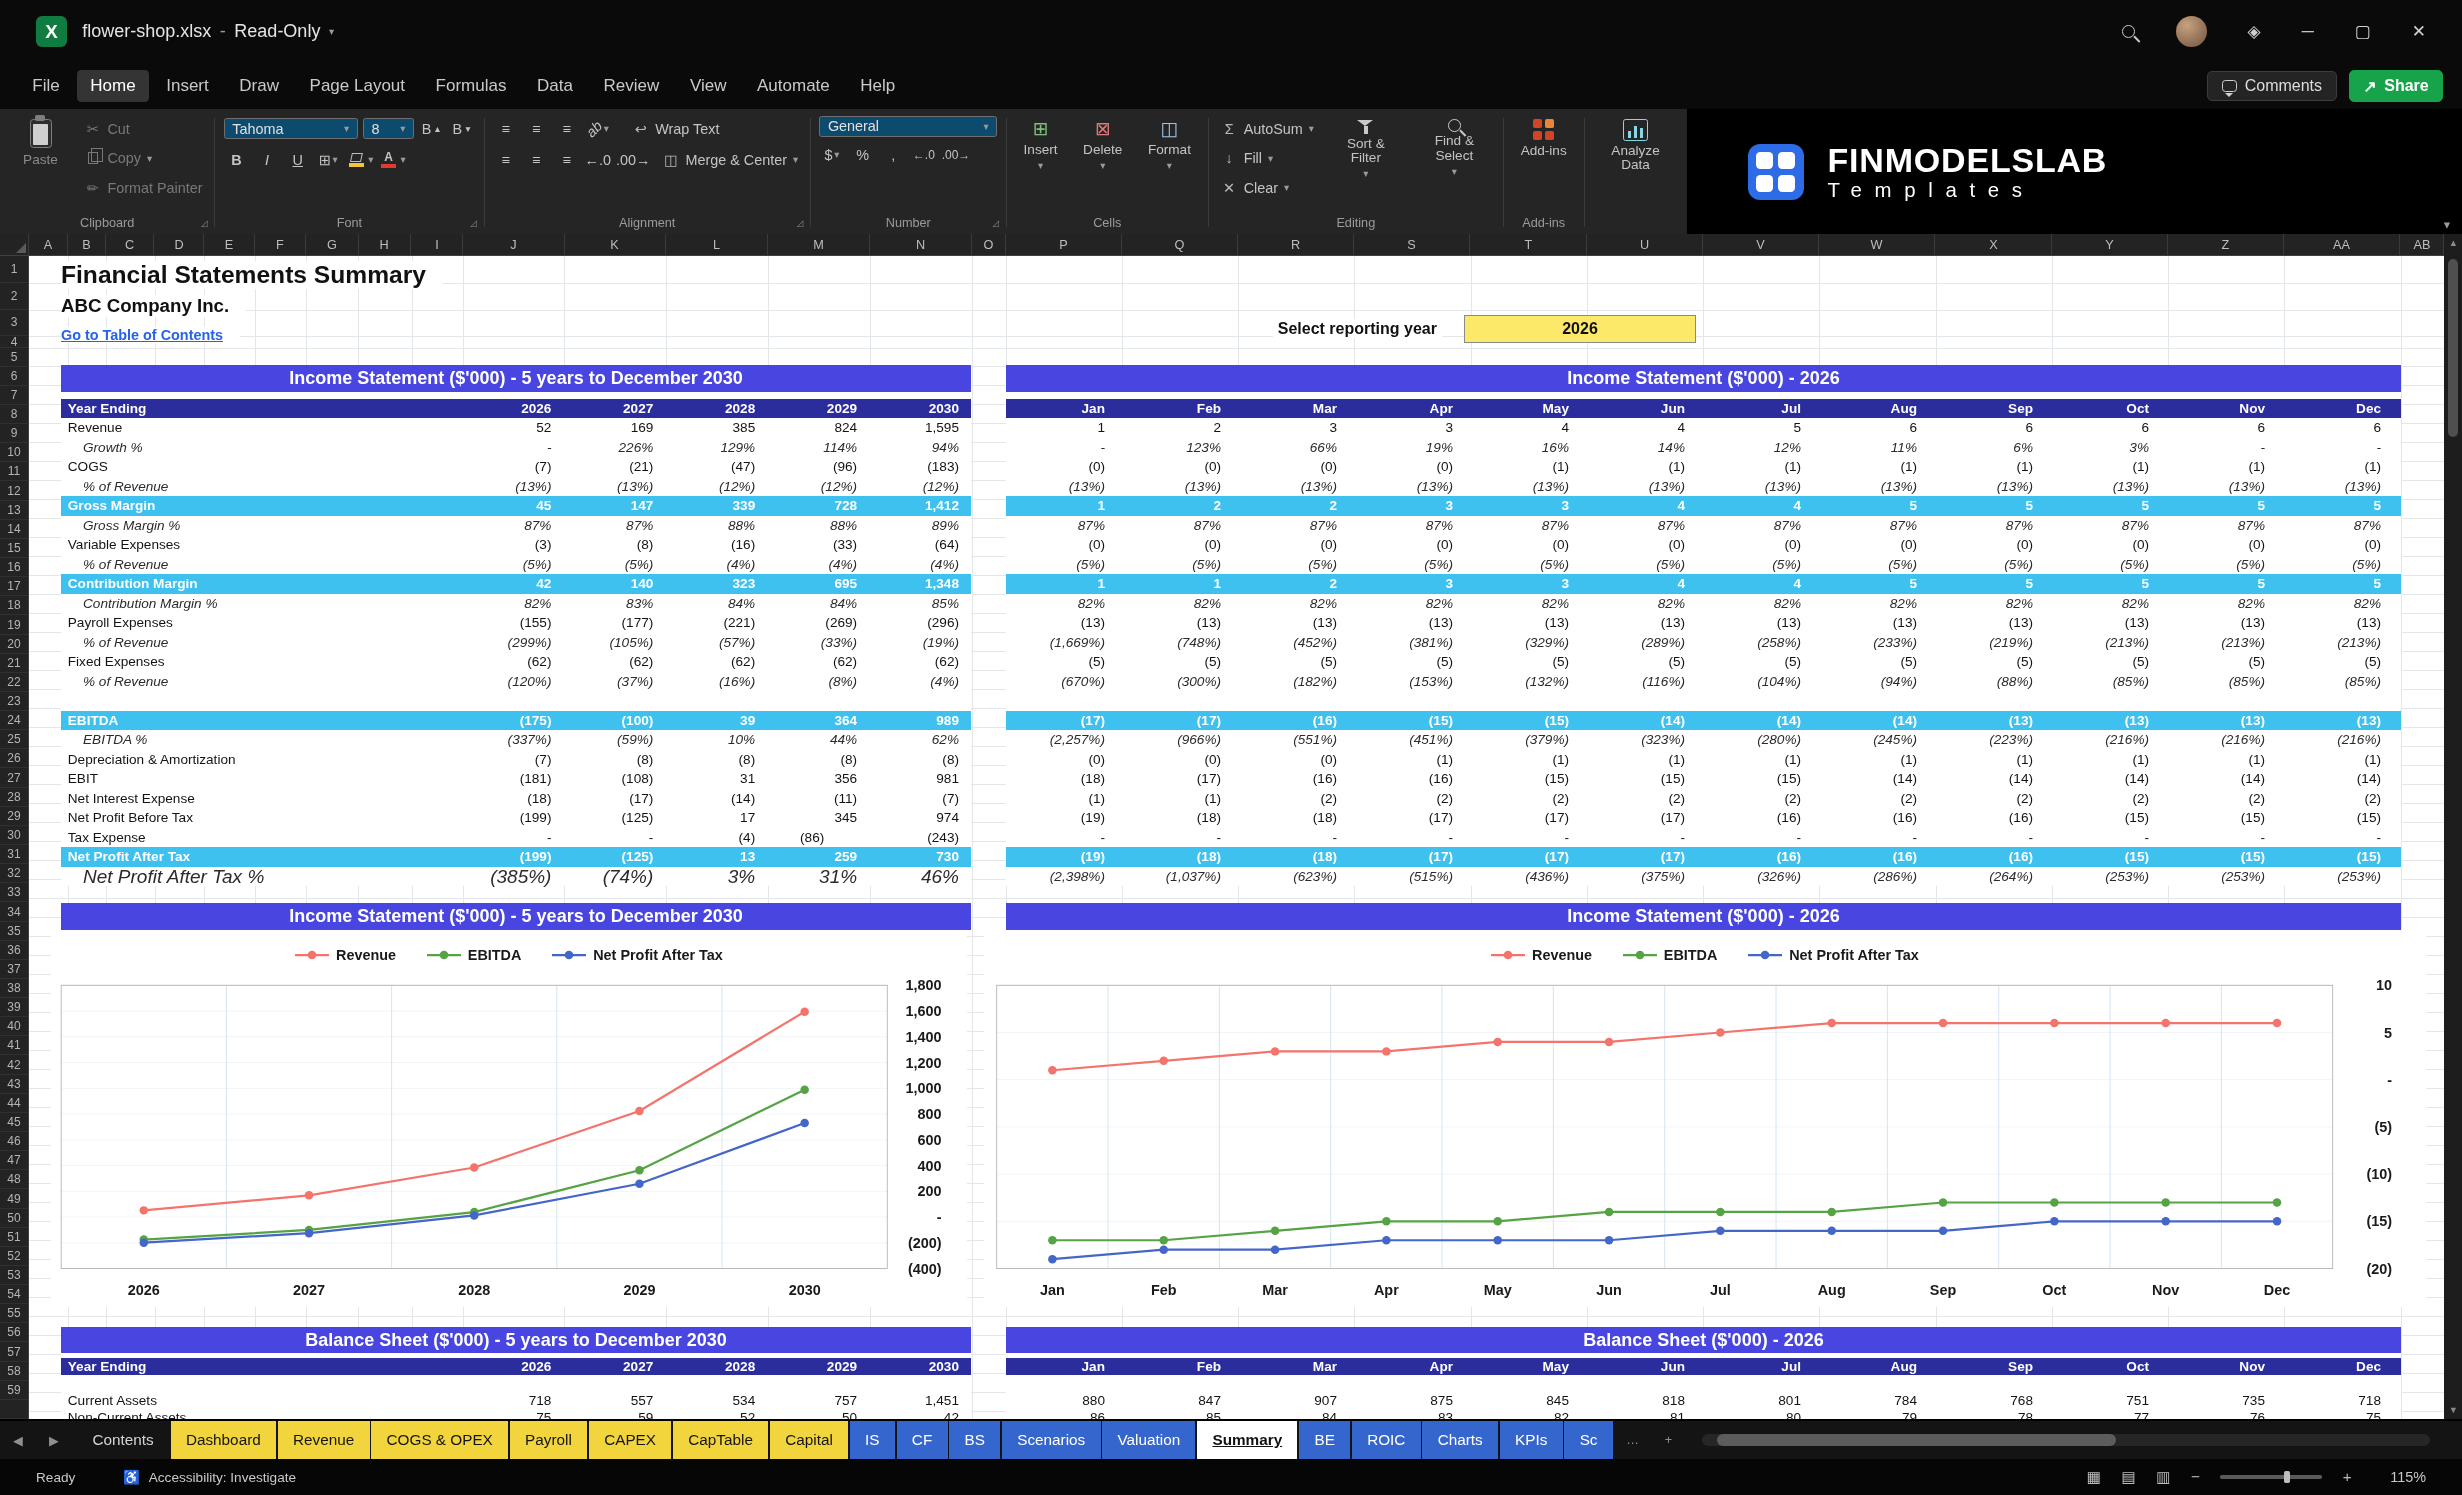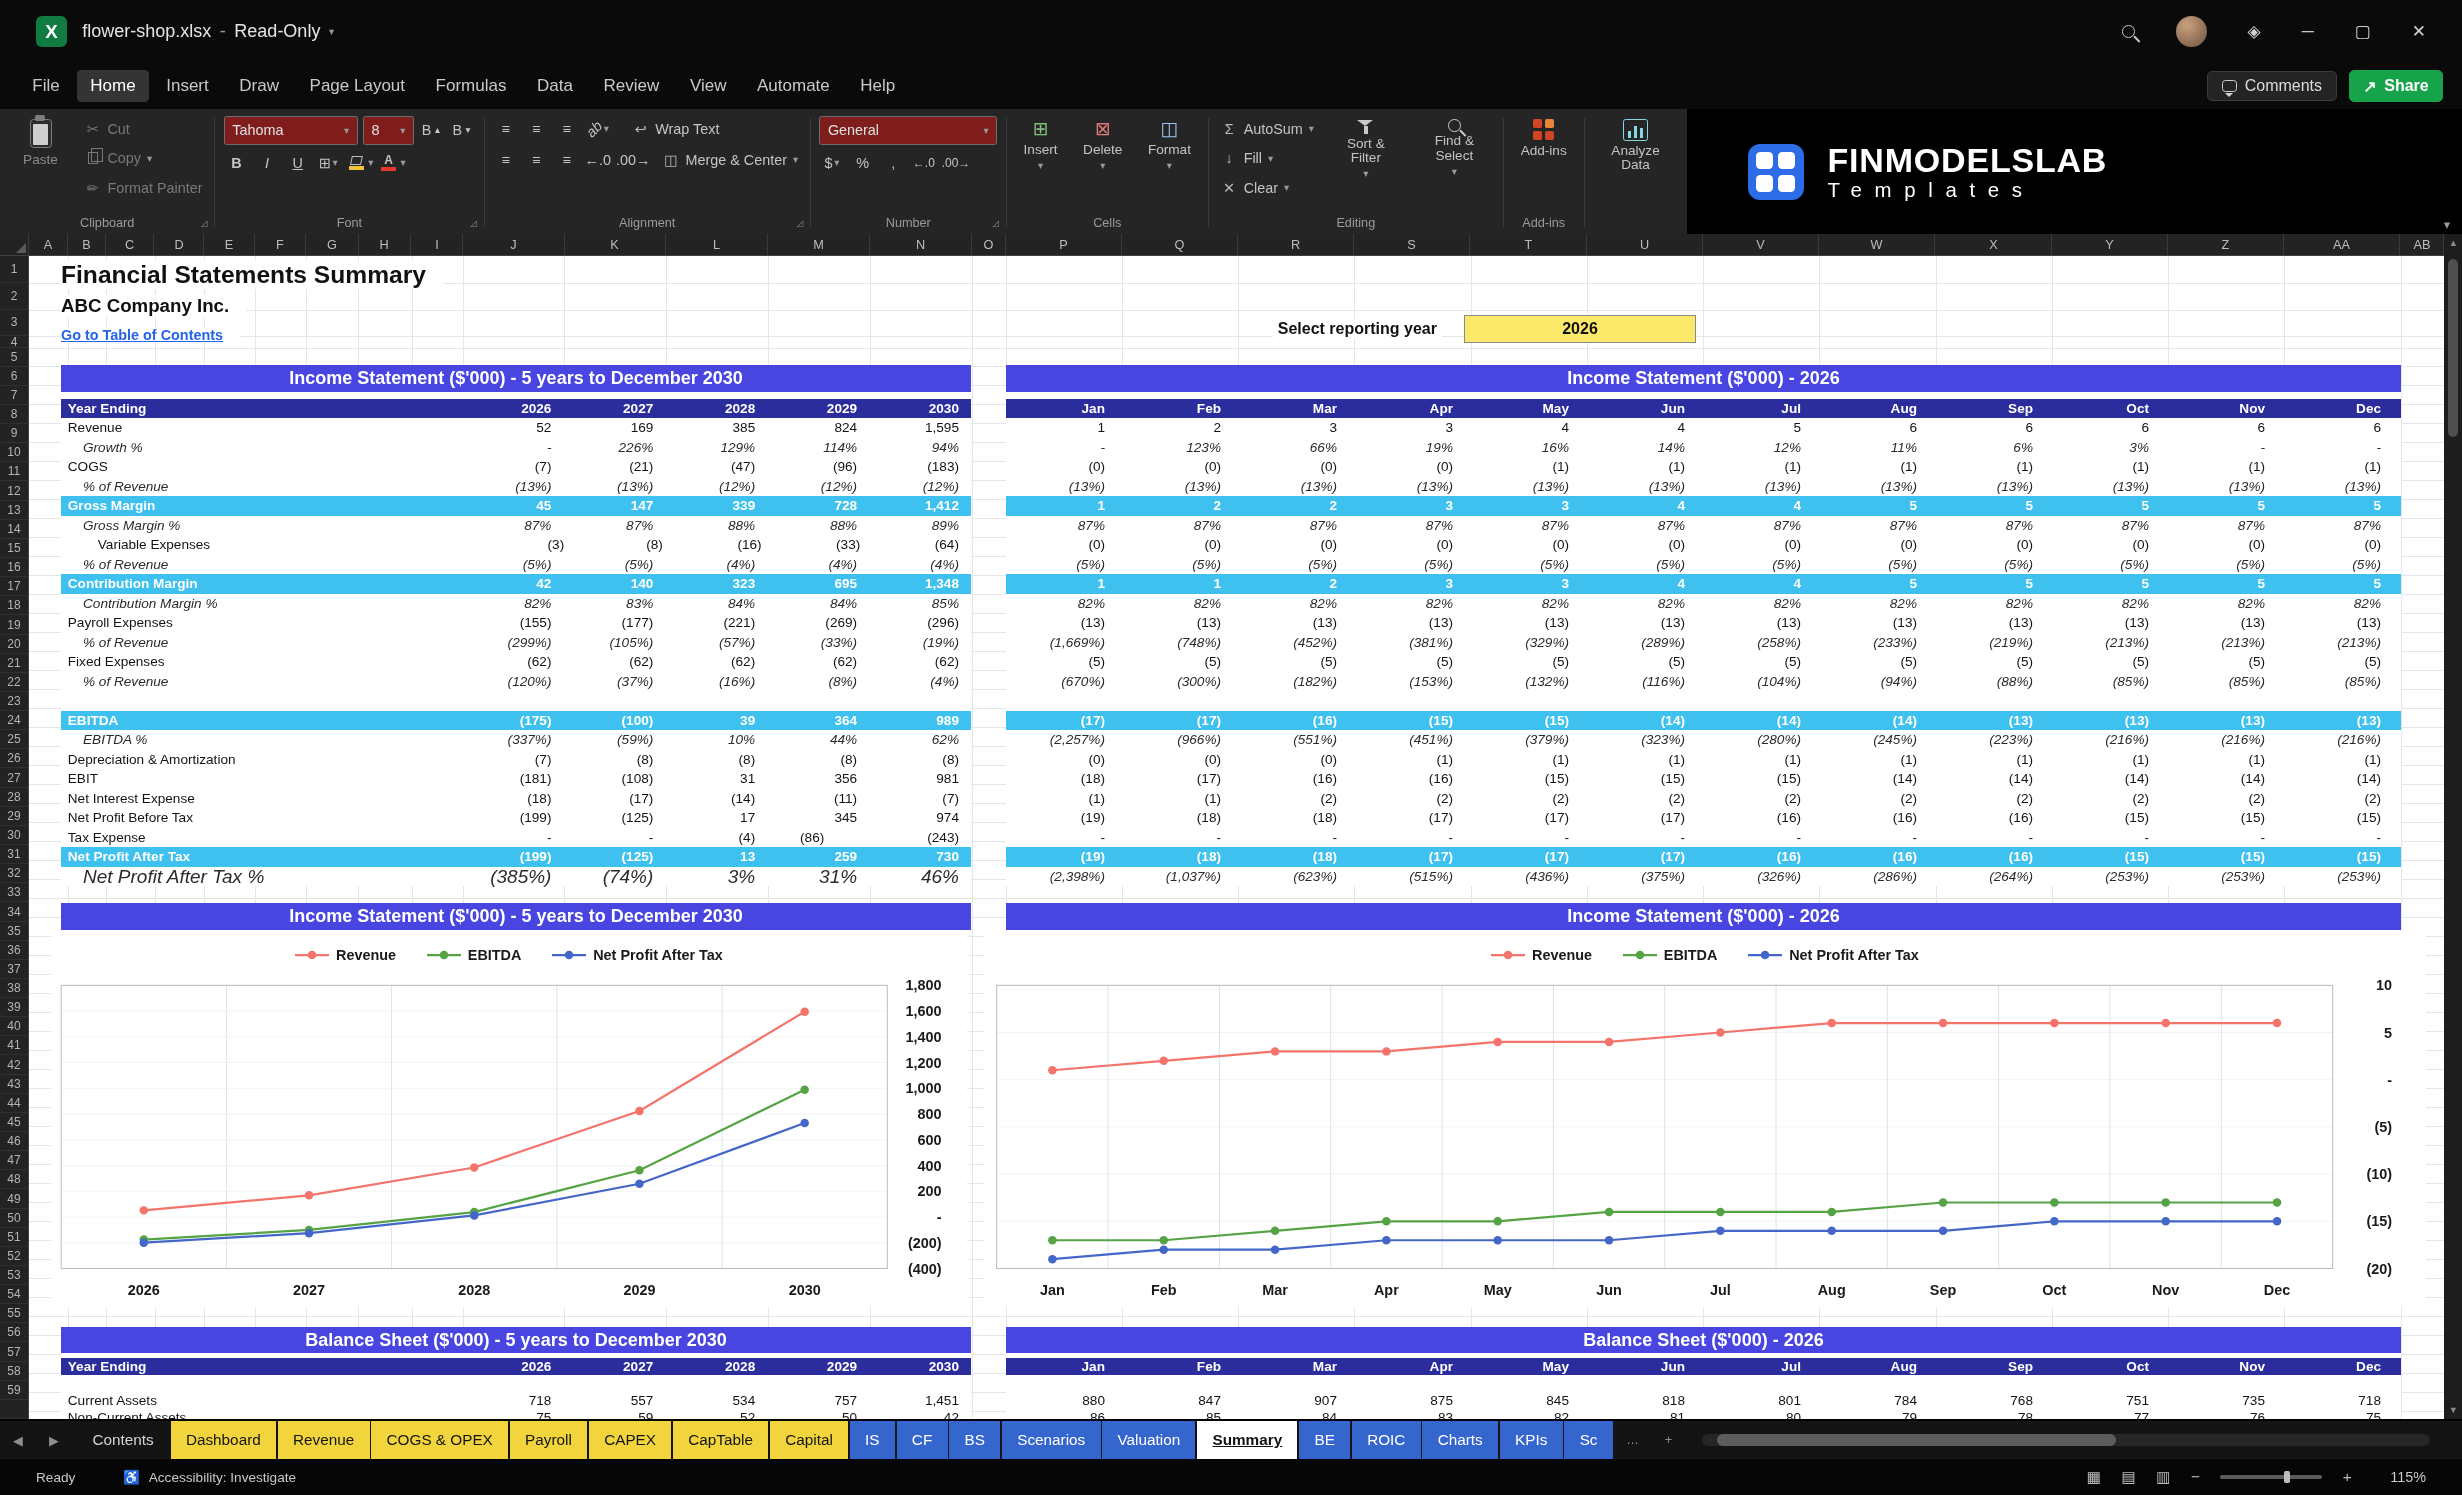--- a/index.html
+++ b/index.html
@@ -41,21 +41,21 @@
 .row{display:flex;align-items:center;gap:5.1px}
 .sbtn{display:flex;align-items:center;gap:6px;font-size:14.4px;color:#c4c4c4;height:26px;padding:0 3.4px;white-space:nowrap}
 .sbtn .ic{min-width:17px;display:inline-flex;justify-content:center;color:#b9b9b9}
 .dim,.dim .ic{color:#787878}
 .bigbtn{display:flex;flex-direction:column;align-items:center;gap:3.4px;width:64px;padding-top:3.4px;color:#8a8a8a;font-size:13.6px}
 .clip{width:22px;height:29px;border:1.7px solid #7d7d7d;border-radius:3.4px;position:relative;background:#2d2d2d}
 .clip::before{content:"";position:absolute;top:-5.1px;left:4.2px;width:10.2px;height:6px;background:#7d7d7d;border-radius:1.7px}
 .clip::after{content:"";position:absolute;inset:3.4px 2.5px 2.5px;background:#cfcfcf;border-radius:0.8px}
 .copyic{width:10.2px;height:12px;border:1.7px solid currentColor;position:relative;display:inline-block}
 .copyic::after{content:"";position:absolute;left:2.5px;top:-5.1px;width:10.2px;height:12px;border:1.7px solid currentColor}
-.combo{display:flex;align-items:center;justify-content:space-between;background:#7f1d1d;border:0.8px solid #6e6e6e;border-radius:2.5px;height:29px;padding:0 7.6px;font-size:14.4px;color:#e0e0e0;gap:6.8px}
+.combo{display:flex;align-items:center;justify-content:space-between;background:#0c4a6e;border:0.8px solid #6e6e6e;border-radius:2.5px;height:21px;padding:0 7.6px;font-size:14.4px;color:#e0e0e0;gap:6.8px}
 .tbtn{min-width:25.5px;height:26px;display:inline-flex;align-items:center;justify-content:center;color:#c4c4c4;font-size:14.4px;gap:1.7px;white-space:nowrap}
 .tiny{font-size:8.5px}
 .vbtn{display:flex;flex-direction:column;align-items:center;justify-content:flex-start;gap:2.5px;padding:3.4px 8.5px 0;color:#c4c4c4;font-size:13.6px;text-align:center}
 .vbtn .gly{font-size:18.7px;line-height:20.4px}
 .two{width:63px;line-height:14.4px}
 .rot{display:inline-block;transform:rotate(-45deg);font-style:italic}
 .funnel{position:relative;width:17px;height:15.3px;display:inline-block}
 .funnel::before{content:"";position:absolute;left:0;top:0.8px;border-left:8.5px solid transparent;border-right:8.5px solid transparent;border-top:6.8px solid #c9c9c9}
 .funnel::after{content:"";position:absolute;left:6.8px;top:6.8px;width:3.4px;height:7.6px;background:#c9c9c9}
 .coloric{display:inline-flex;flex-direction:column;align-items:center;gap:1.7px;width:20.4px}
@@ -589,21 +589,21 @@
       </div>
       <div style="display: flex; height: 19.5px; line-height: 19.5px; font-size: 13.6px; font-style: italic; color: rgb(43, 43, 43);">
         <div style="width: 401px; padding-left: 22px; white-space: nowrap;">Gross Margin %</div>
         <div style="width: 102px; text-align: right; padding-right: 12px;">87%</div>
         <div style="width: 102px; text-align: right; padding-right: 12px;">87%</div>
         <div style="width: 102px; text-align: right; padding-right: 12px;">88%</div>
         <div style="width: 102px; text-align: right; padding-right: 12px;">88%</div>
         <div style="width: 102px; text-align: right; padding-right: 12px;">89%</div>
       </div>
       <div style="display: flex; height: 19.5px; line-height: 19.5px; font-size: 13.6px; color: rgb(20, 20, 20);">
-        <div style="width: 401px; padding-left: 6.8px; white-space: nowrap; margin-left: 30px;">Variable Expenses</div>
+        <div style="width: 401px; padding-left: 6.8px; white-space: nowrap;">Variable Expenses</div>
         <div style="width: 102px; text-align: right; padding-right: 12px;">(3)</div>
         <div style="width: 102px; text-align: right; padding-right: 12px;">(8)</div>
         <div style="width: 102px; text-align: right; padding-right: 12px;">(16)</div>
         <div style="width: 102px; text-align: right; padding-right: 12px;">(33)</div>
         <div style="width: 102px; text-align: right; padding-right: 12px;">(64)</div>
       </div>
       <div style="display: flex; height: 19.5px; line-height: 19.5px; font-size: 13.6px; font-style: italic; color: rgb(43, 43, 43);">
         <div style="width: 401px; padding-left: 22px; white-space: nowrap;">% of Revenue</div>
         <div style="width: 102px; text-align: right; padding-right: 12px;">(5%)</div>
         <div style="width: 102px; text-align: right; padding-right: 12px;">(5%)</div>

